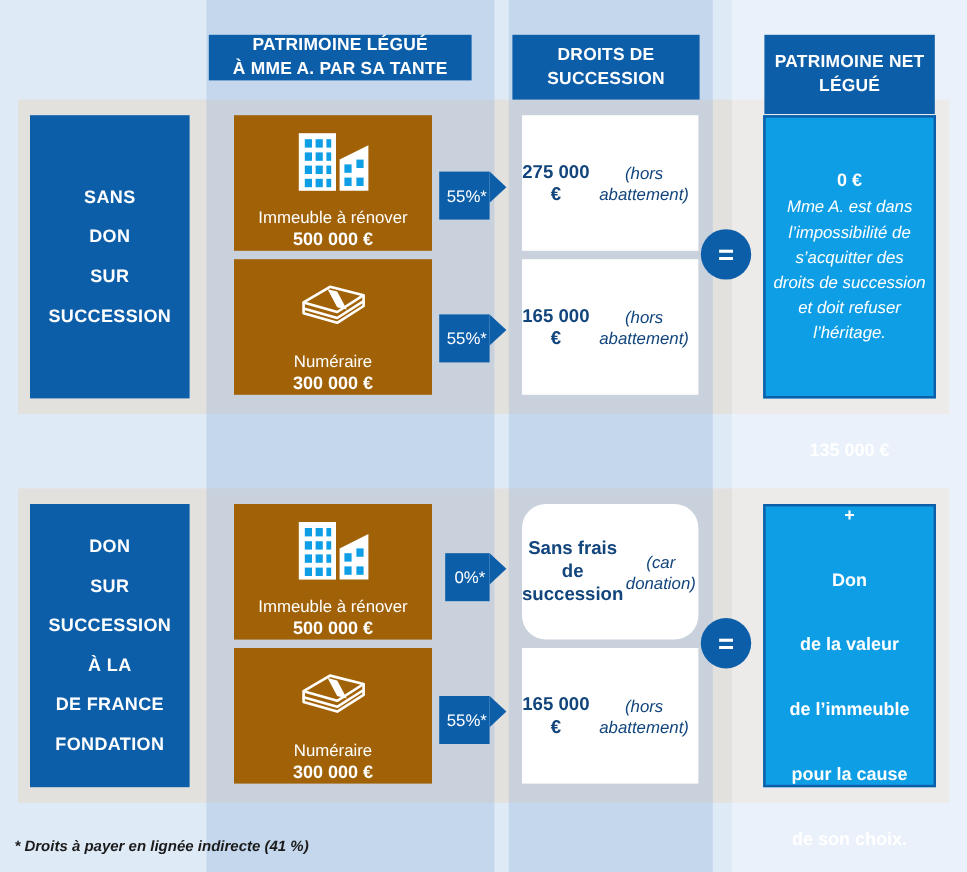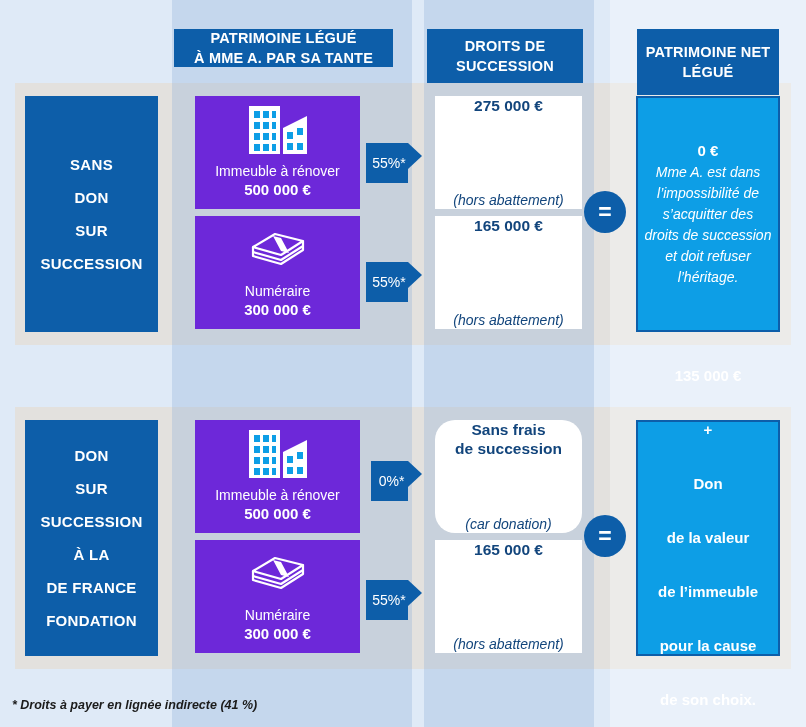--- a/index.html
+++ b/index.html
@@ -83,28 +83,27 @@
     box-sizing: border-box;
   }
   .scenario-box.s1 { left: 25px; top: 96px; width: 133px; height: 236px; }
   .scenario-box.s2 { left: 25px; top: 420px; width: 133px; height: 236px; }
   .scenario-box .line { display: block; }
 
   
   .asset-card {
     position: absolute;
     z-index: 6;
-    background: #6d28d9;
+    background: #a16207;
     color: #ffffff;
     box-sizing: border-box;
     display: flex;
     flex-direction: column;
     align-items: center;
     justify-content: flex-end;
-    padding-bottom: 10px;
   }
   .asset-card.a1 { left: 195px; top: 96px;  width: 165px; height: 113px; }
   .asset-card.a2 { left: 195px; top: 216px; width: 165px; height: 113px; }
   .asset-card.a3 { left: 195px; top: 420px; width: 165px; height: 113px; }
   .asset-card.a4 { left: 195px; top: 540px; width: 165px; height: 113px; }
 
   .asset-icon {
     flex: 1 1 auto;
     display: flex;
     align-items: center;
@@ -153,21 +152,21 @@
   .pct-badge.p3 { left: 371px; top: 461px; width: 37px; }
   .pct-badge.p4 { left: 366px; top: 580px; width: 42px; }
 
   
   .duty-card {
     position: absolute;
     z-index: 6;
     background: #ffffff;
     color: #12457c;
     display: flex;
-    flex-direction: column;
+    flex-direction: row;
     align-items: center;
     justify-content: space-between;
     text-align: center;
     box-sizing: border-box;
   }
   .duty-card.d1 { left: 435px; top: 96px;  width: 147px; height: 113px; }
   .duty-card.d2 { left: 435px; top: 216px; width: 147px; height: 113px; }
   .duty-card.d3 { left: 435px; top: 420px; width: 147px; height: 113px; border-radius: 20px; }
   .duty-card.d4 { left: 435px; top: 540px; width: 147px; height: 113px; }
 

